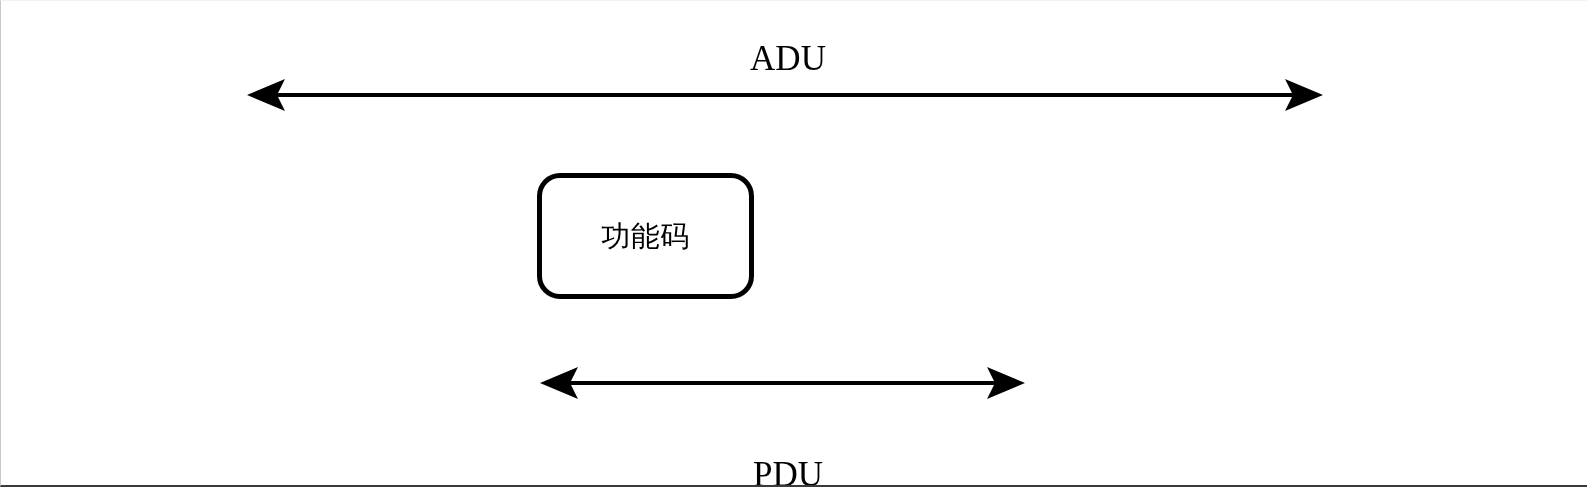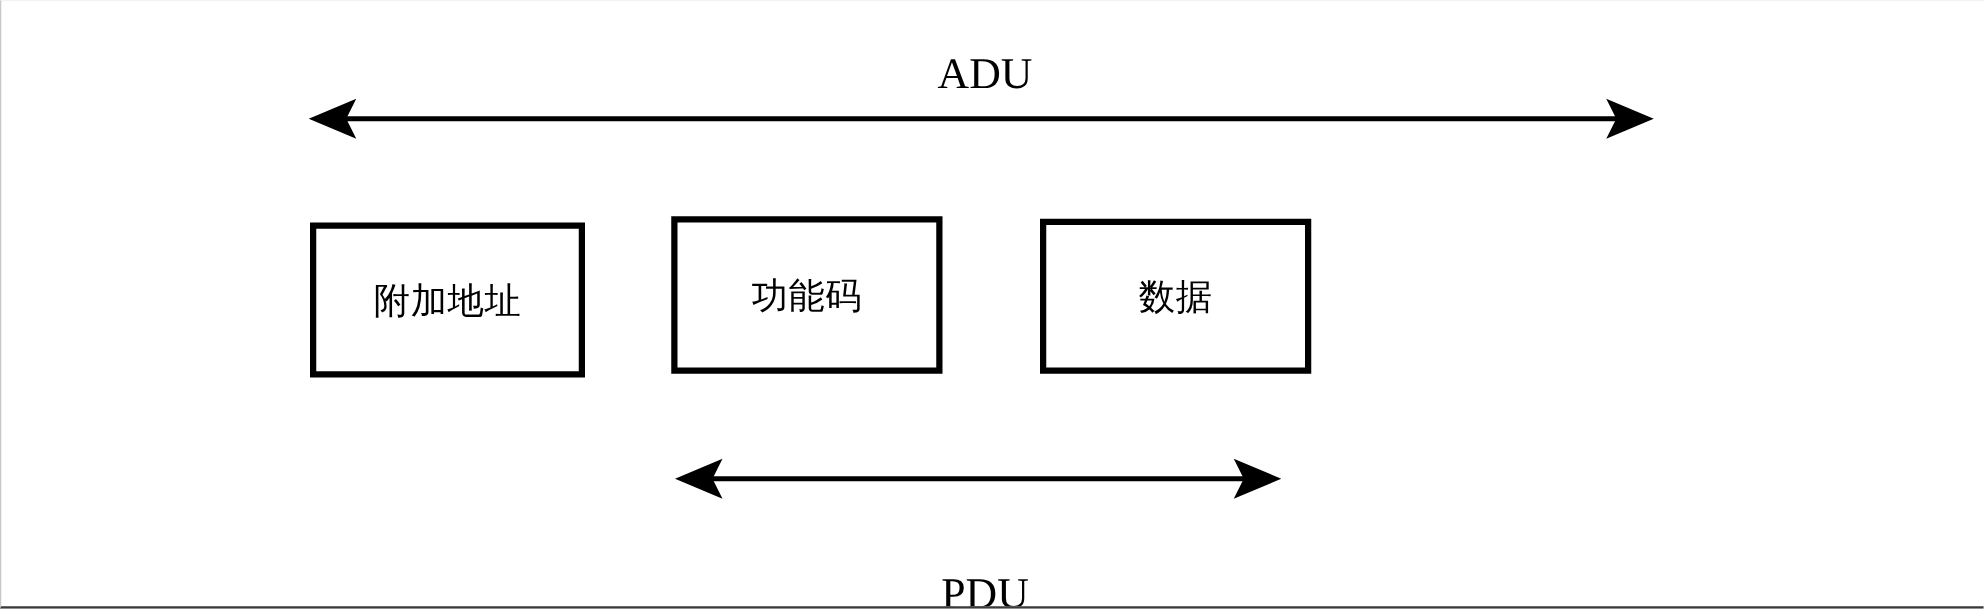--- a/index.html
+++ b/index.html
@@ -44,21 +44,21 @@
     font-family: "DejaVu Serif", "Liberation Serif", serif;
     font-size: 29px;
     line-height: 1;
     color: #000000;
     letter-spacing: 0.5px;
     white-space: nowrap;
     user-select: none;
   }
   
   #box-addr   { left: 247px;  top: 177px; width: 220px; height: 124px; }
-  #box-func   { left: 536px;  top: 172px; width: 217px; height: 126px; }
+  #box-func   { left: 536px;  top: 172px; width: 217px; height: 126px; border-radius: 23px; }
   #box-data   { left: 831px;  top: 174px; width: 217px; height: 124px; }
   #box-crc    { left: 1104px; top: 169px; width: 219px; height: 126px; }
 
   
   .span-label {
     position: absolute;
     font-family: "Liberation Serif", "DejaVu Serif", serif;
     font-size: 35px;
     line-height: 1;
     color: #000000;
@@ -84,28 +84,22 @@
 
     <g>
       <line x1="555" y1="382" x2="1008" y2="382" stroke="#000000" stroke-width="4"></line>
       <polygon points="539,382 577,366 569,382 577,398" fill="#000000"></polygon>
       <polygon points="1024,382 986,366 994,382 986,398" fill="#000000"></polygon>
     </g>
   </svg>
 
   <div class="span-label" id="label-adu">ADU</div>
 
-  <div class="field-box" id="box-addr">
-    <span class="field-label">附加地址</span>
-  </div>
 
   <div class="field-box" id="box-func">
     <span class="field-label">功能码</span>
   </div>
 
-  <div class="field-box" id="box-data">
-    <span class="field-label">数据</span>
-  </div>
 
 
   <div class="span-label" id="label-pdu">PDU</div>
 
 </div>
 
 </body></html>

